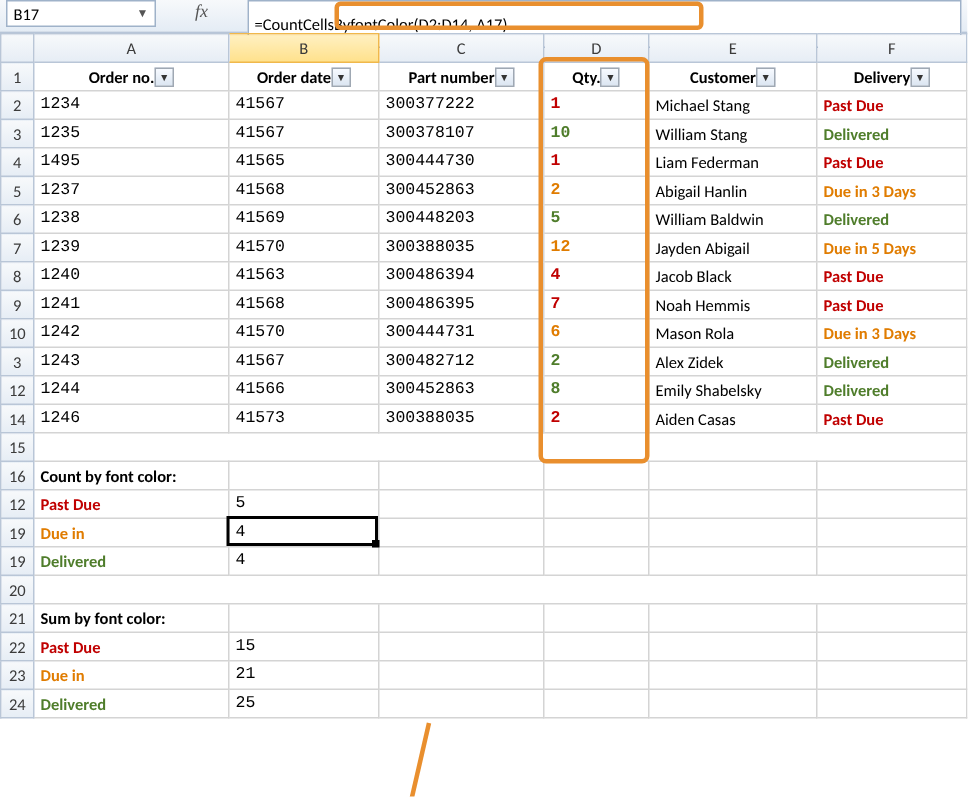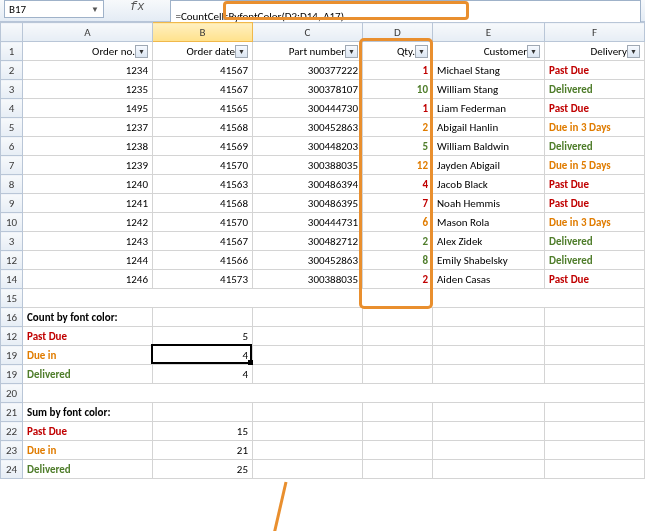--- a/index.html
+++ b/index.html
@@ -28,21 +28,21 @@
     border: 1px solid #9fb2c9;
     display: flex;
     align-items: center;
     padding: 0 4px;
     font-size: 11px;
     justify-content: space-between;
   }
   .namebox .dd { color:#555; font-size:8px; }
   .fx {
     font-style: italic;
-    font-family: Liberation Mono, monospace;
+    font-family: Liberation Serif, serif;
     font-size: 12px;
     color: #555;
     padding: 0 4px;
   }
   .formulabar {
     flex: 1;
     height: 32px;
     background: #fff;
     border: 1px solid #9fb2c9;
     display: flex;
@@ -84,28 +84,28 @@
   }
   .rowhdr {
     background: linear-gradient(#f7f9fb,#e6edf5);
     text-align: center;
     color: #3b3b3b;
     border-color:#b9c6d7;
     width: 22px;
   }
   th.colsel { background: linear-gradient(#fff0c1,#ffe18b); border-color:#f0b84b;}
   .hdrcell {
-    display:flex; justify-content:flex-end; align-items:center;
-    font-weight:normal;
+    display:flex; justify-content:center; align-items:center;
+    font-weight:bold;
   }
   .ddbtn {
     width:13px;height:13px;border:1px solid #9fa8b3;background:linear-gradient(#f7faff,#dbe5f1);
     display:flex;align-items:center;justify-content:center;font-size:7px;color:#333;
   }
-  .num { text-align:right; }
+  .num { text-align:left;font-family:Liberation Mono, monospace; }
   .bold { font-weight:bold; }
   .red { color:#c00000; }
   .orange { color:#e07c00; }
   .green { color:#4f7d2b; }
   .sel-cell {
     position:absolute;
     border:2px solid #000;
     pointer-events:none;
     background:transparent;
   }

